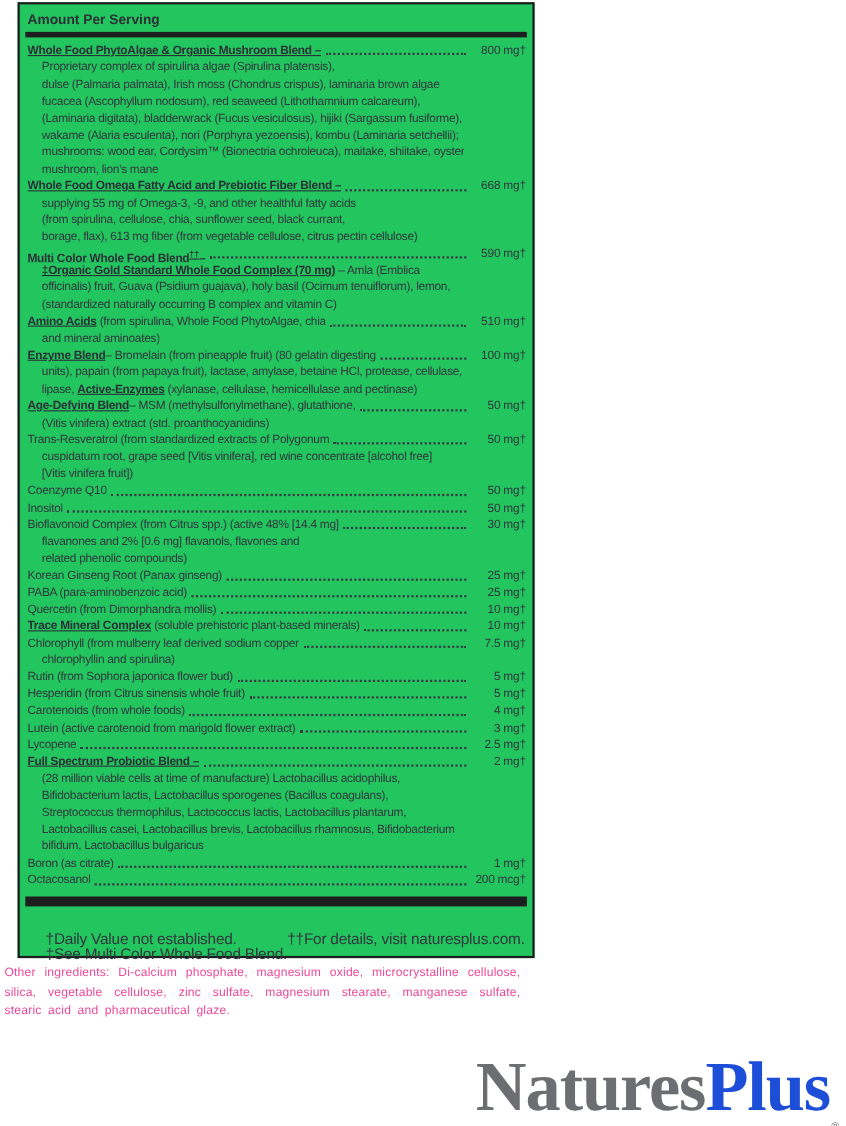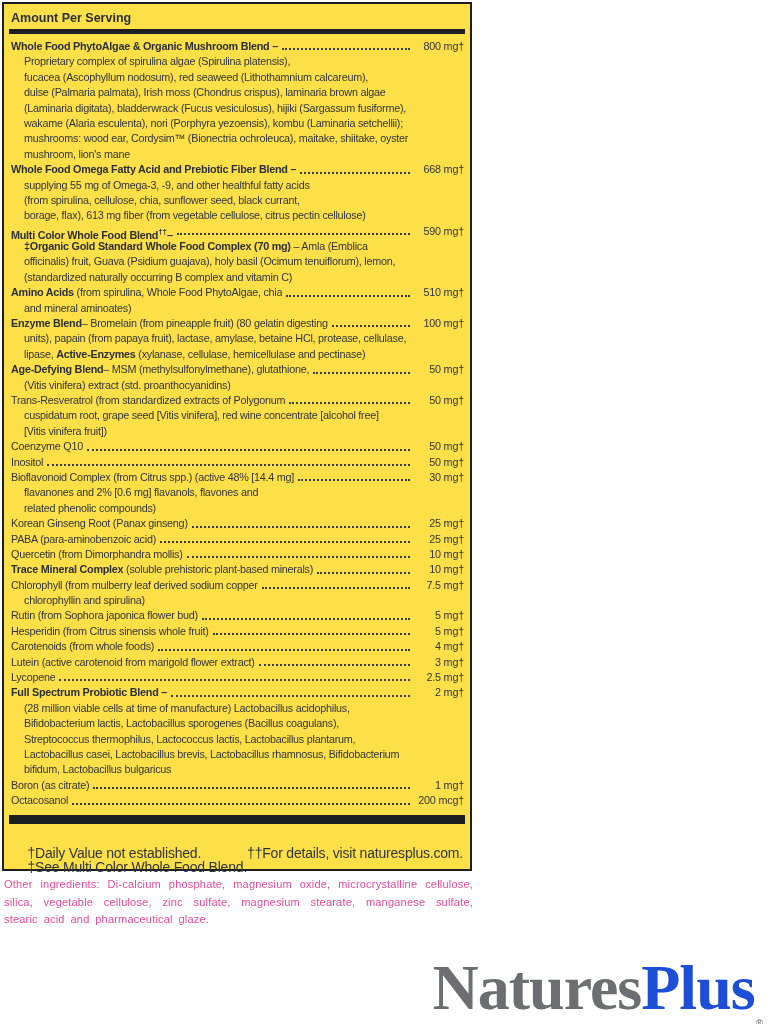--- a/index.html
+++ b/index.html
@@ -1,26 +1,26 @@
 <!DOCTYPE html>
 <html><head>
 <meta charset="utf-8">
 <style>
   html,body{margin:0;padding:0;background:#ffffff;}
   .canvas{position:relative;width:769px;height:1024px;background:#fff;overflow:hidden;
           font-family:"Liberation Sans",sans-serif;color:#31353c;}
-  .panel{position:absolute;left:2px;top:2px;width:466px;height:865px;border:2px solid #1d1e20;background:#fde047;}
+  .panel{position:absolute;left:16px;top:2px;width:466px;height:865px;border:2px solid #1d1e20;background:#22c55e;}
   .hdr{font-size:12.5px;font-weight:bold;color:#2b2f36;padding:7px 6px 0 7px;letter-spacing:0;}
   .bar1{height:5px;background:#1d1e20;margin:4px 5px 0 5px;}
   .bar2{height:9px;background:#1d1e20;margin:6px 5px 0 5px;}
   .rows{margin:5px 6px 0 7px;font-size:10.8px;line-height:15.4px;letter-spacing:-0.25px;}
   .row{display:flex;white-space:nowrap;overflow:hidden;height:15.4px;}
   .row.indent .rowtext{padding-left:13px;}
   .rowtext{flex:0 1 auto;overflow:hidden;}
-  .rowtext .b{font-weight:bold;color:#2b2f36;}
+  .rowtext .b{font-weight:bold;color:#2b2f36;text-decoration:underline;}
   .rowtext .i{}
   .rowtext .sup{font-size:8px;vertical-align:super;letter-spacing:0;}
   .leader{flex:1 1 8px;min-width:8px;border-bottom:2px dotted #383c43;margin:0 4px 4px 4px;align-self:flex-end;}
   .value{flex:0 0 auto;min-width:50px;text-align:right;letter-spacing:-0.2px;}
   .foot{display:flex;justify-content:flex-end;align-items:flex-start;margin:22px 7px 0 7px;
         font-size:14px;line-height:14.5px;letter-spacing:-0.2px;}
   .footleft div{white-space:nowrap;}
   .footright{white-space:nowrap;text-align:right;}
   .other{position:absolute;left:4px;top:876px;width:469px;font-size:11px;line-height:17.5px;
          text-align:justify;letter-spacing:0.2px;word-spacing:2.6px;color:#ec4899;}
@@ -42,24 +42,24 @@
     <div class="rows">
         <div class="row">
           <span class="rowtext"><span class="b">Whole Food PhytoAlgae &amp; Organic Mushroom Blend – </span></span>
           <span class="leader"></span>
           <span class="value">800 mg†</span>
         </div>
         <div class="row indent">
           <span class="rowtext"><span>Proprietary complex of spirulina algae (</span><span class="i">Spirulina platensis</span><span>),</span></span>
         </div>
         <div class="row indent">
+          <span class="rowtext"><span>dulse (</span><span class="i">Palmaria palmata</span><span>), Irish moss (</span><span class="i">Chondrus crispus</span><span>), laminaria brown algae</span></span>
+        </div>
+        <div class="row indent">
           <span class="rowtext"><span>fucacea (</span><span class="i">Ascophyllum nodosum</span><span>), red seaweed (</span><span class="i">Lithothamnium calcareum</span><span>),</span></span>
-        </div>
-        <div class="row indent">
-          <span class="rowtext"><span>dulse (</span><span class="i">Palmaria palmata</span><span>), Irish moss (</span><span class="i">Chondrus crispus</span><span>), laminaria brown algae</span></span>
         </div>
         <div class="row indent">
           <span class="rowtext"><span>(</span><span class="i">Laminaria digitata</span><span>), bladderwrack (</span><span class="i">Fucus vesiculosus</span><span>), hijiki (</span><span class="i">Sargassum fusiforme</span><span>),</span></span>
         </div>
         <div class="row indent">
           <span class="rowtext"><span>wakame (</span><span class="i">Alaria esculenta</span><span>), nori (</span><span class="i">Porphyra yezoensis</span><span>), kombu (</span><span class="i">Laminaria setchellii</span><span>);</span></span>
         </div>
         <div class="row indent">
           <span class="rowtext"><span>mushrooms: wood ear, Cordysim™ (</span><span class="i">Bionectria ochroleuca</span><span>), maitake, shiitake, oyster</span></span>
         </div>

